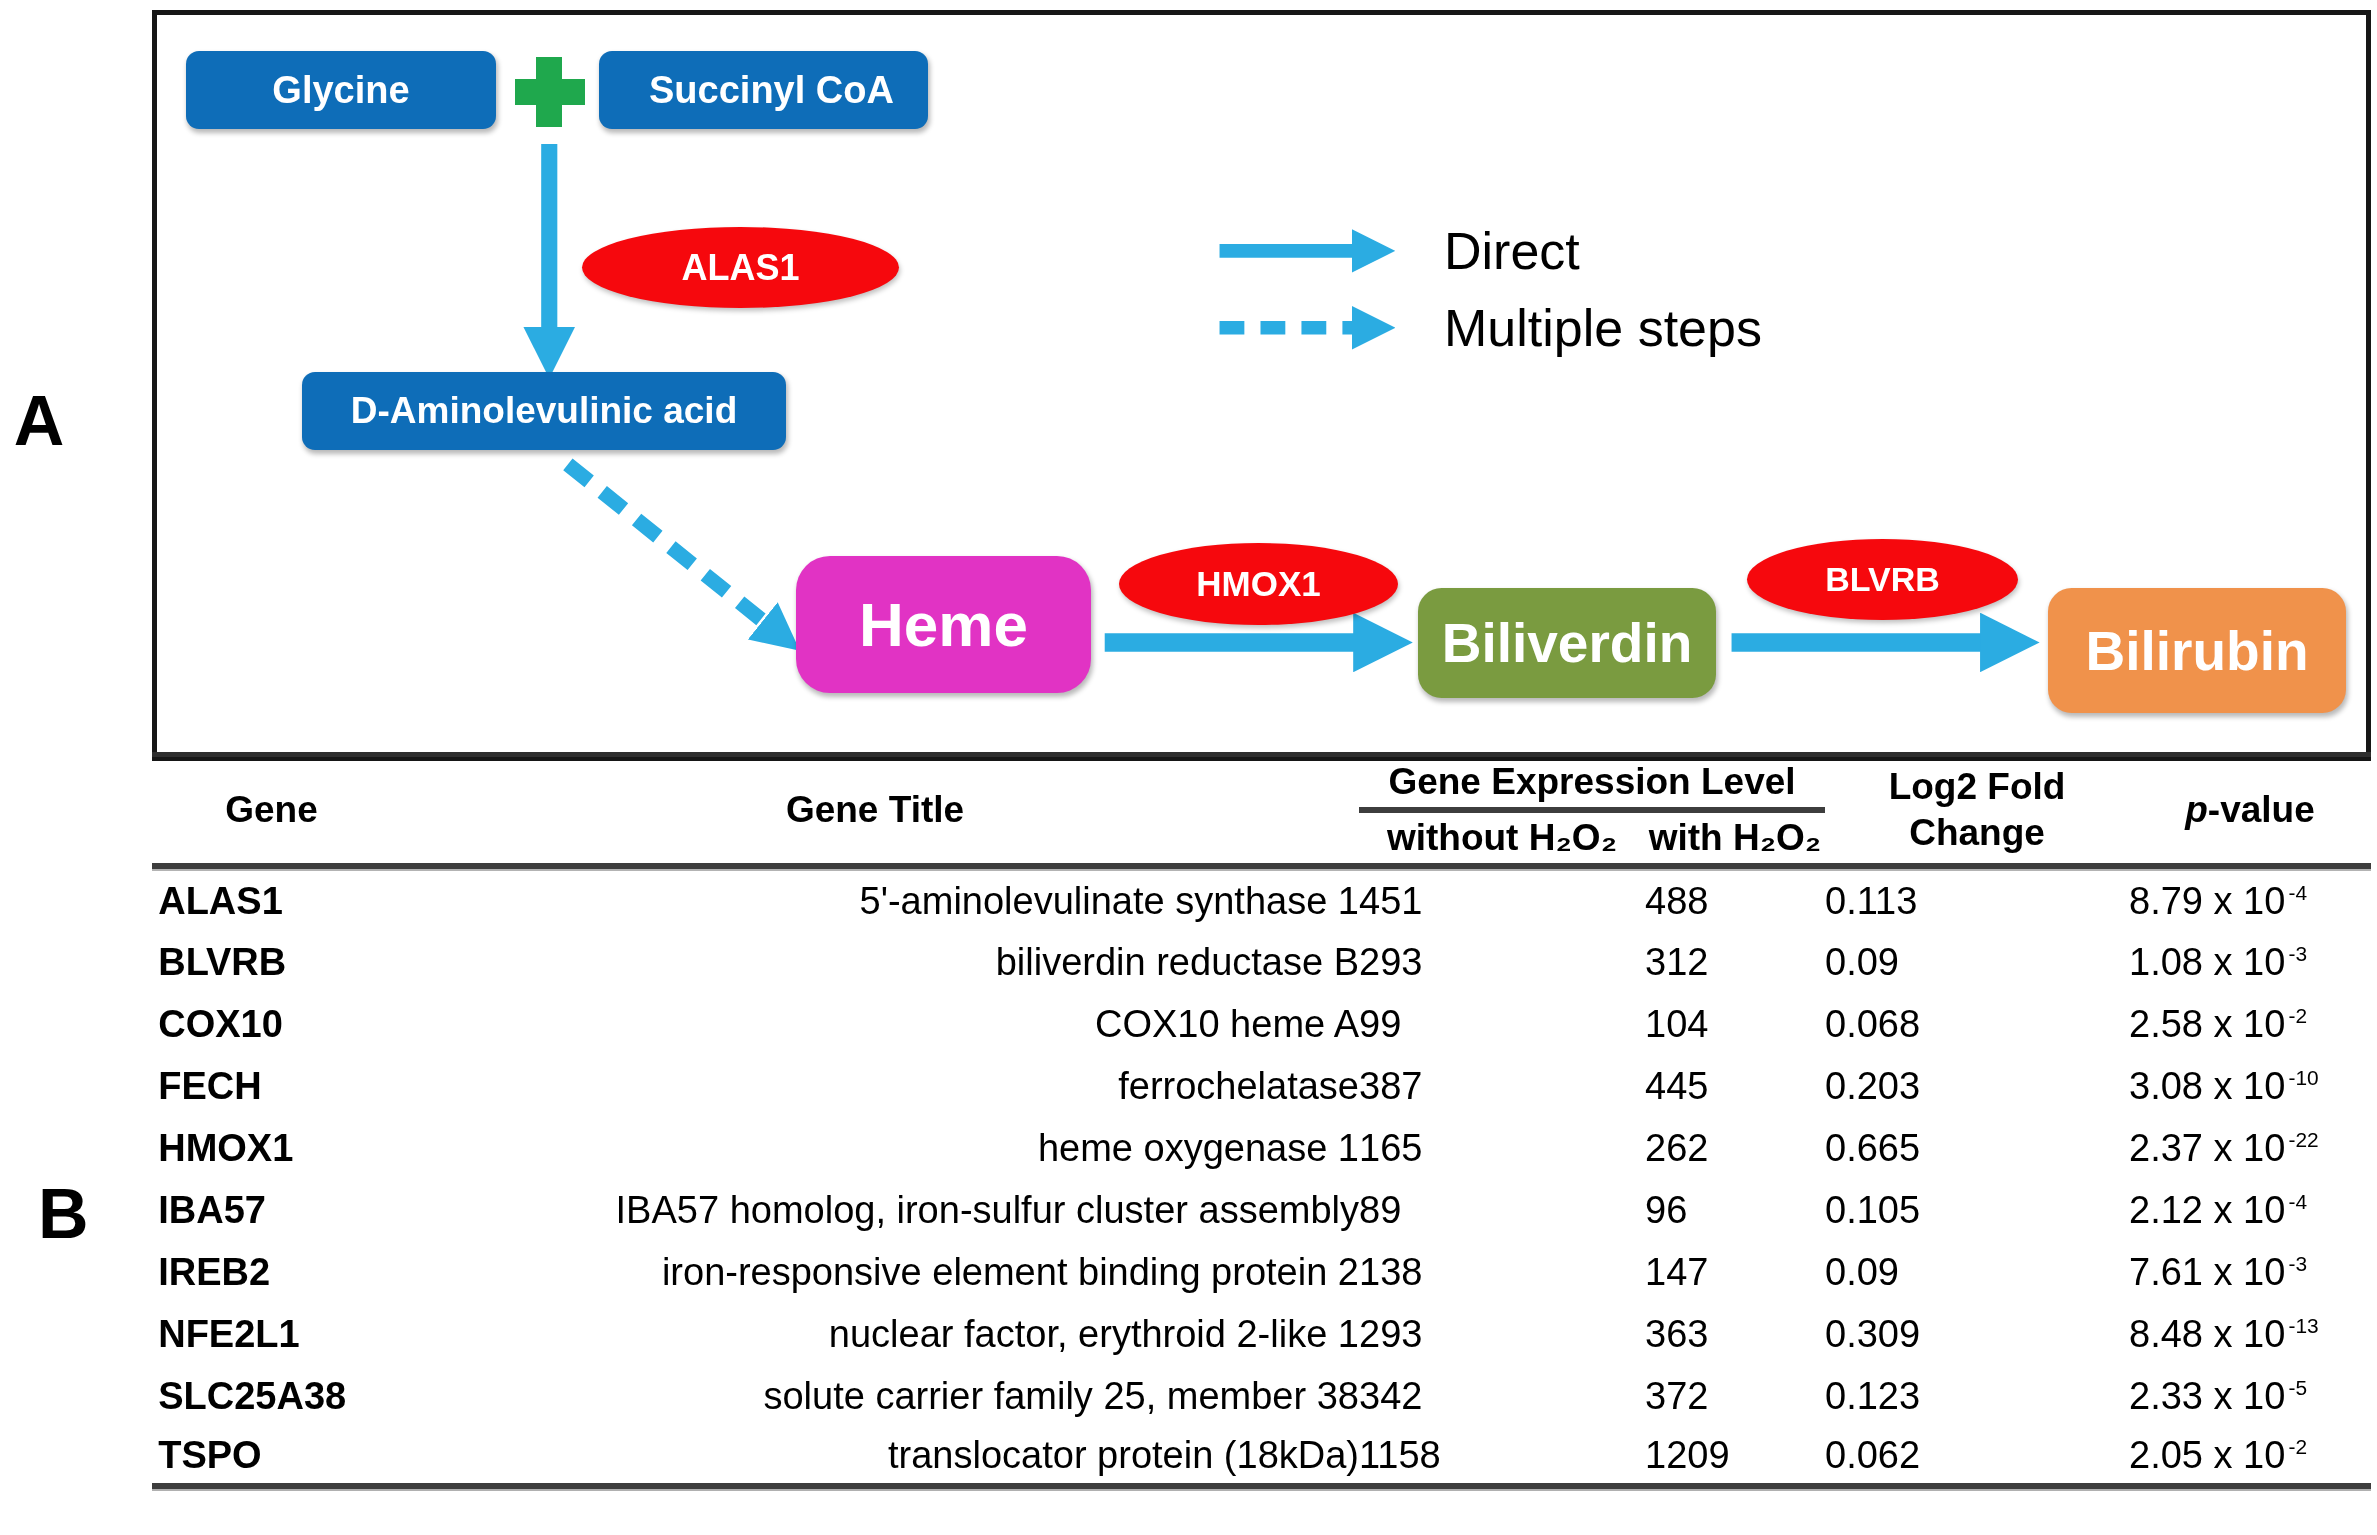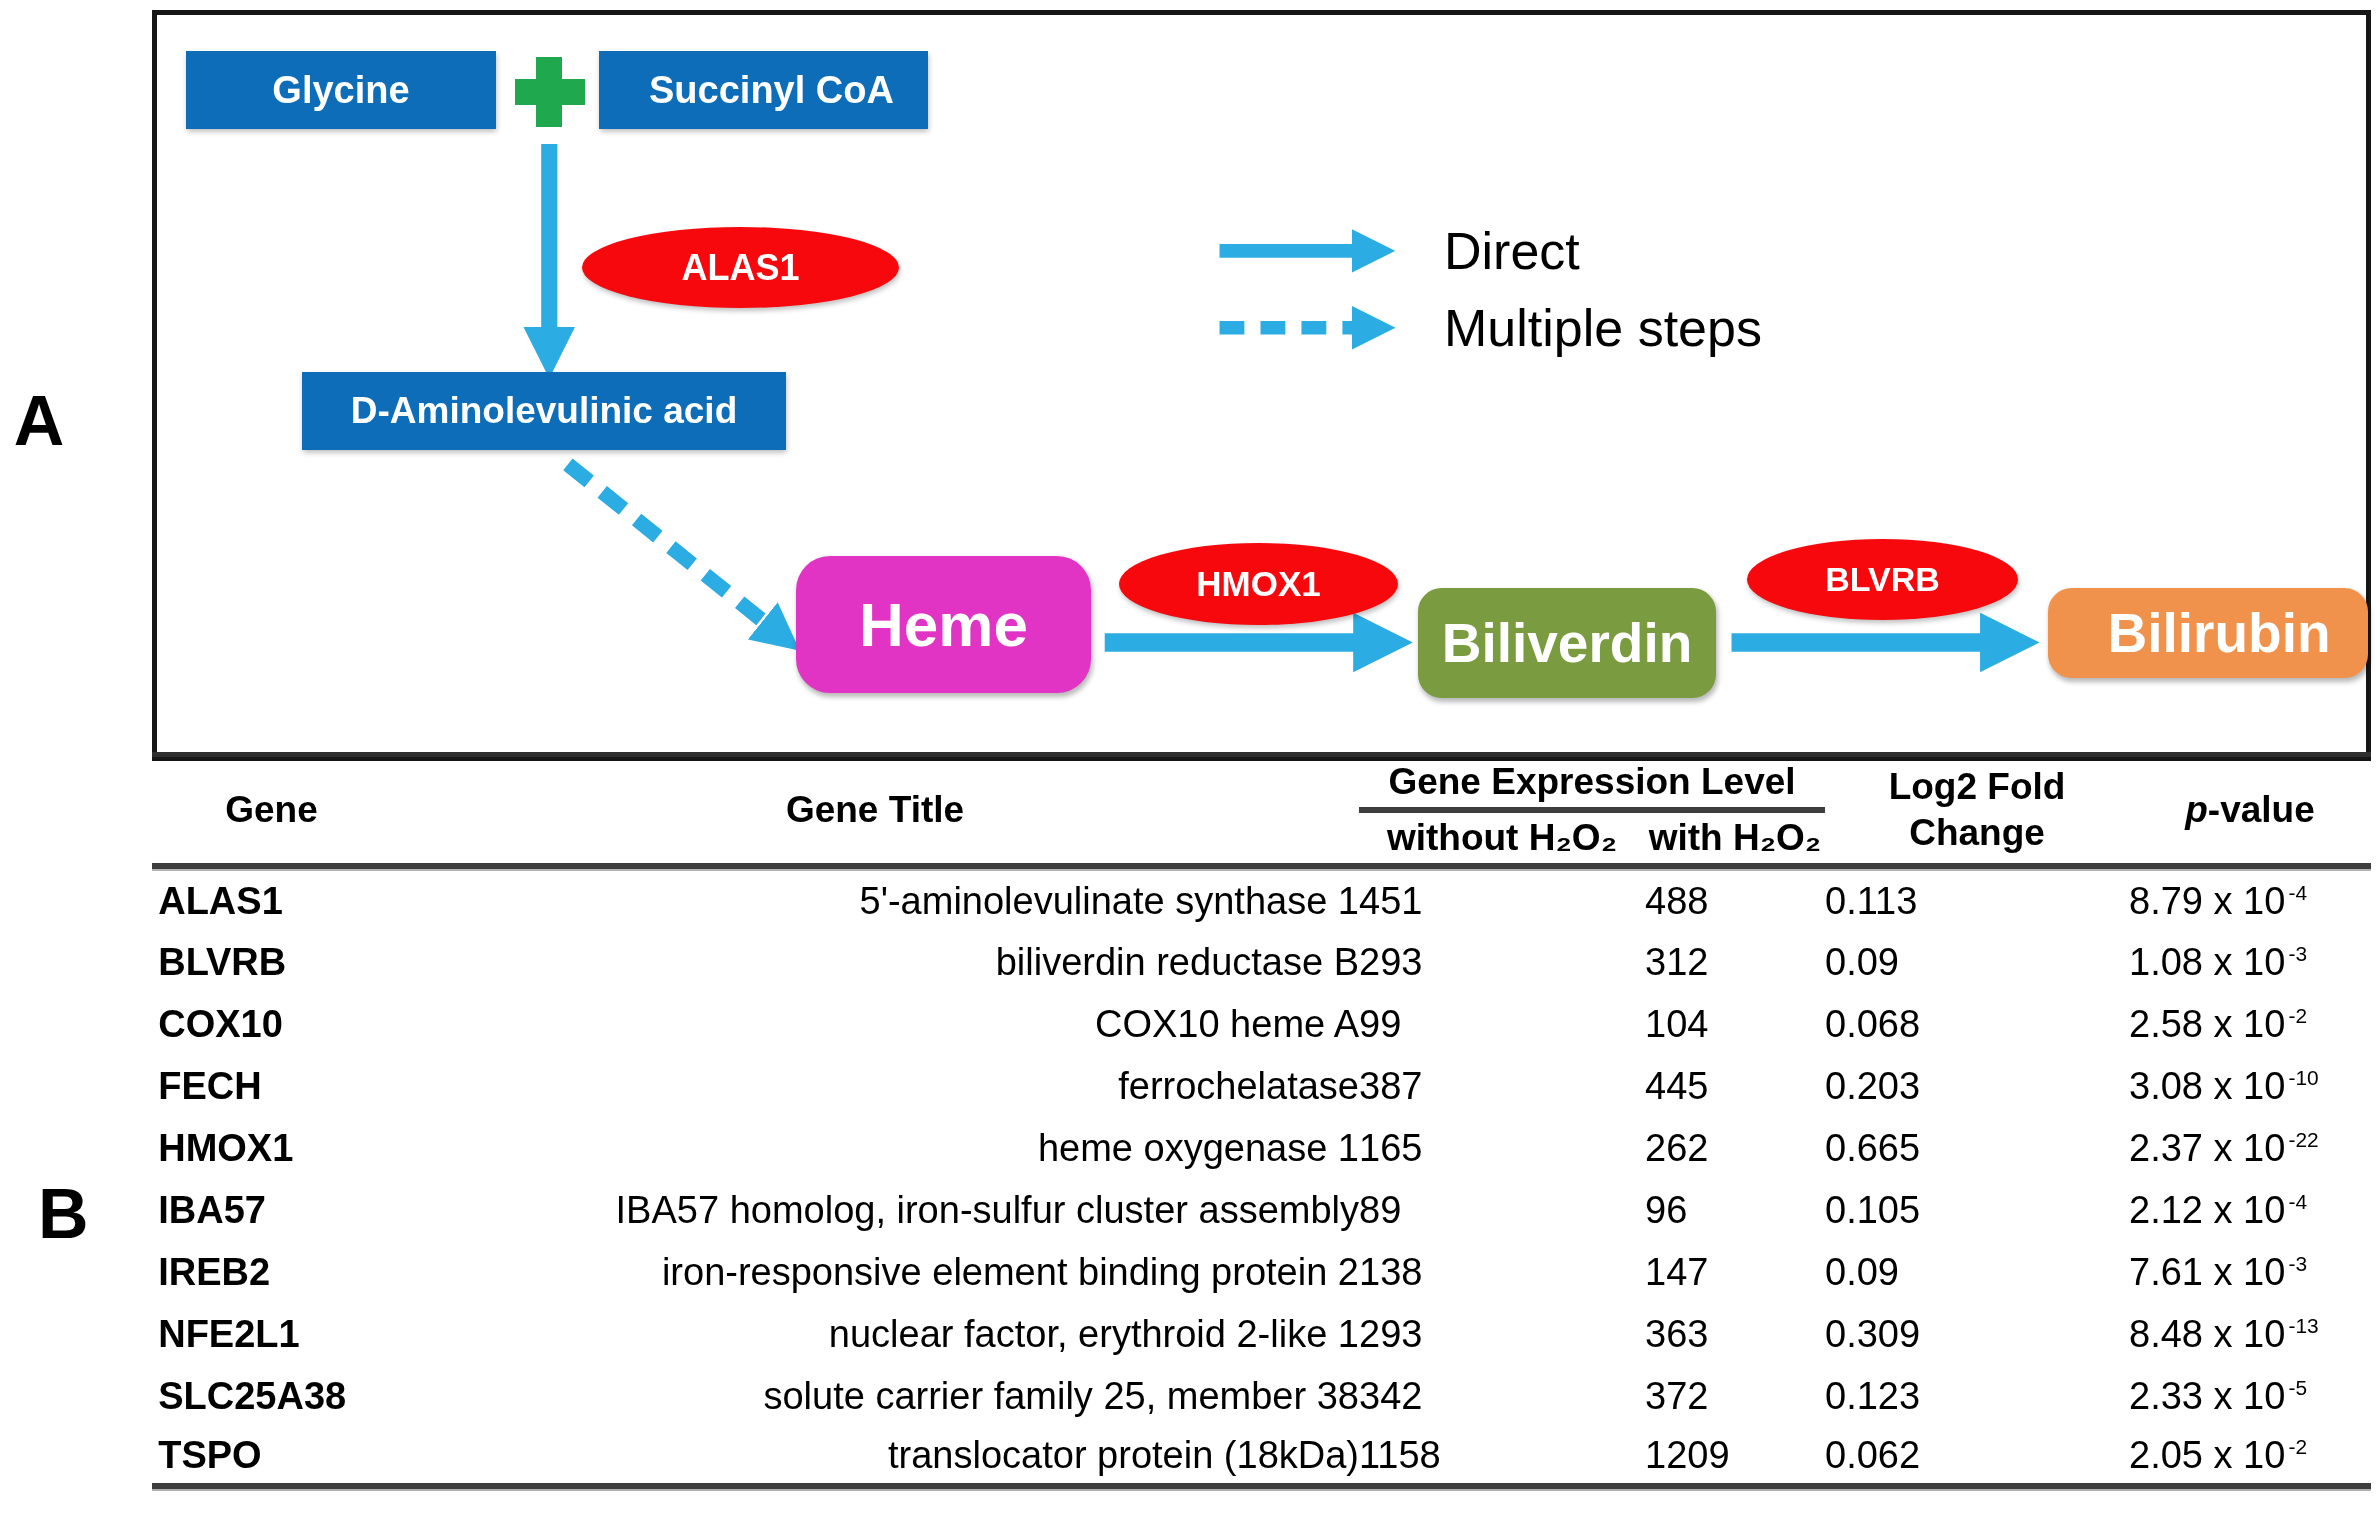--- a/index.html
+++ b/index.html
@@ -17,21 +17,21 @@
     border:5.6px solid #161616;background:#ffffff;
   }
   .panel-label{
     font-size:70px;font-weight:bold;color:#000;line-height:1;
   }
   .node{
     display:flex;align-items:center;justify-content:center;
     color:#fff;font-weight:bold;text-align:center;
     box-shadow:1.2px 3.1px 5.6px rgba(0,0,0,0.28);
   }
-  .node-blue{background:#0E6DB8;border-radius:0;font-size:38px;}
+  .node-blue{background:#0E6DB8;border-radius:13px;font-size:38px;}
   .node-heme{background:#E133C4;border-radius:34px;font-size:62px;}
   .node-olive{background:#7A9B40;border-radius:23.6px;font-size:55px;}
   .node-orange{background:#F0924B;border-radius:23.6px;font-size:55px;}
   .enzyme{
     display:flex;align-items:center;justify-content:center;
     background:#F6080D;border-radius:50%;
     color:#fff;font-weight:bold;font-size:36px;
     box-shadow:1.2px 3.1px 5.6px rgba(0,0,0,0.25);
   }
   .plus-bar{background:#1FA84D;}
@@ -95,21 +95,21 @@
   </span>
 
   <div class="abs node node-blue" style="left:599px;top:51px;width:313px;height:78px;padding-left:16px;">Succinyl CoA</div>
 
   <div class="abs node node-blue" style="left:302px;top:372px;width:484px;height:78px;font-size:37px;">D-Aminolevulinic acid</div>
 
   <div class="abs node node-heme" style="left:796px;top:556px;width:295px;height:137px;">Heme</div>
 
   <div class="abs node node-olive" style="left:1418px;top:588px;width:298px;height:110px;">Biliverdin</div>
 
-  <div class="abs node node-orange" style="left:2048px;top:588px;width:298px;height:90px;padding-left:22px;">Bilirubin</div>
+  <div class="abs node node-orange" style="left:2048px;top:588px;width:298px;height:125px;">Bilirubin</div>
 
   
   <div class="abs enzyme" style="left:582px;top:227px;width:317px;height:81px;">ALAS1</div>
   <div class="abs enzyme" style="left:1119px;top:543px;width:279px;height:82px;font-size:35px;">HMOX1</div>
   <div class="abs enzyme" style="left:1747px;top:539px;width:271px;height:81px;font-size:34px;">BLVRB</div>
 
   
   <div class="abs legend-text" style="left:1444px;top:225px;">Direct</div>
   <div class="abs legend-text" style="left:1444px;top:302px;">Multiple steps</div>
 

